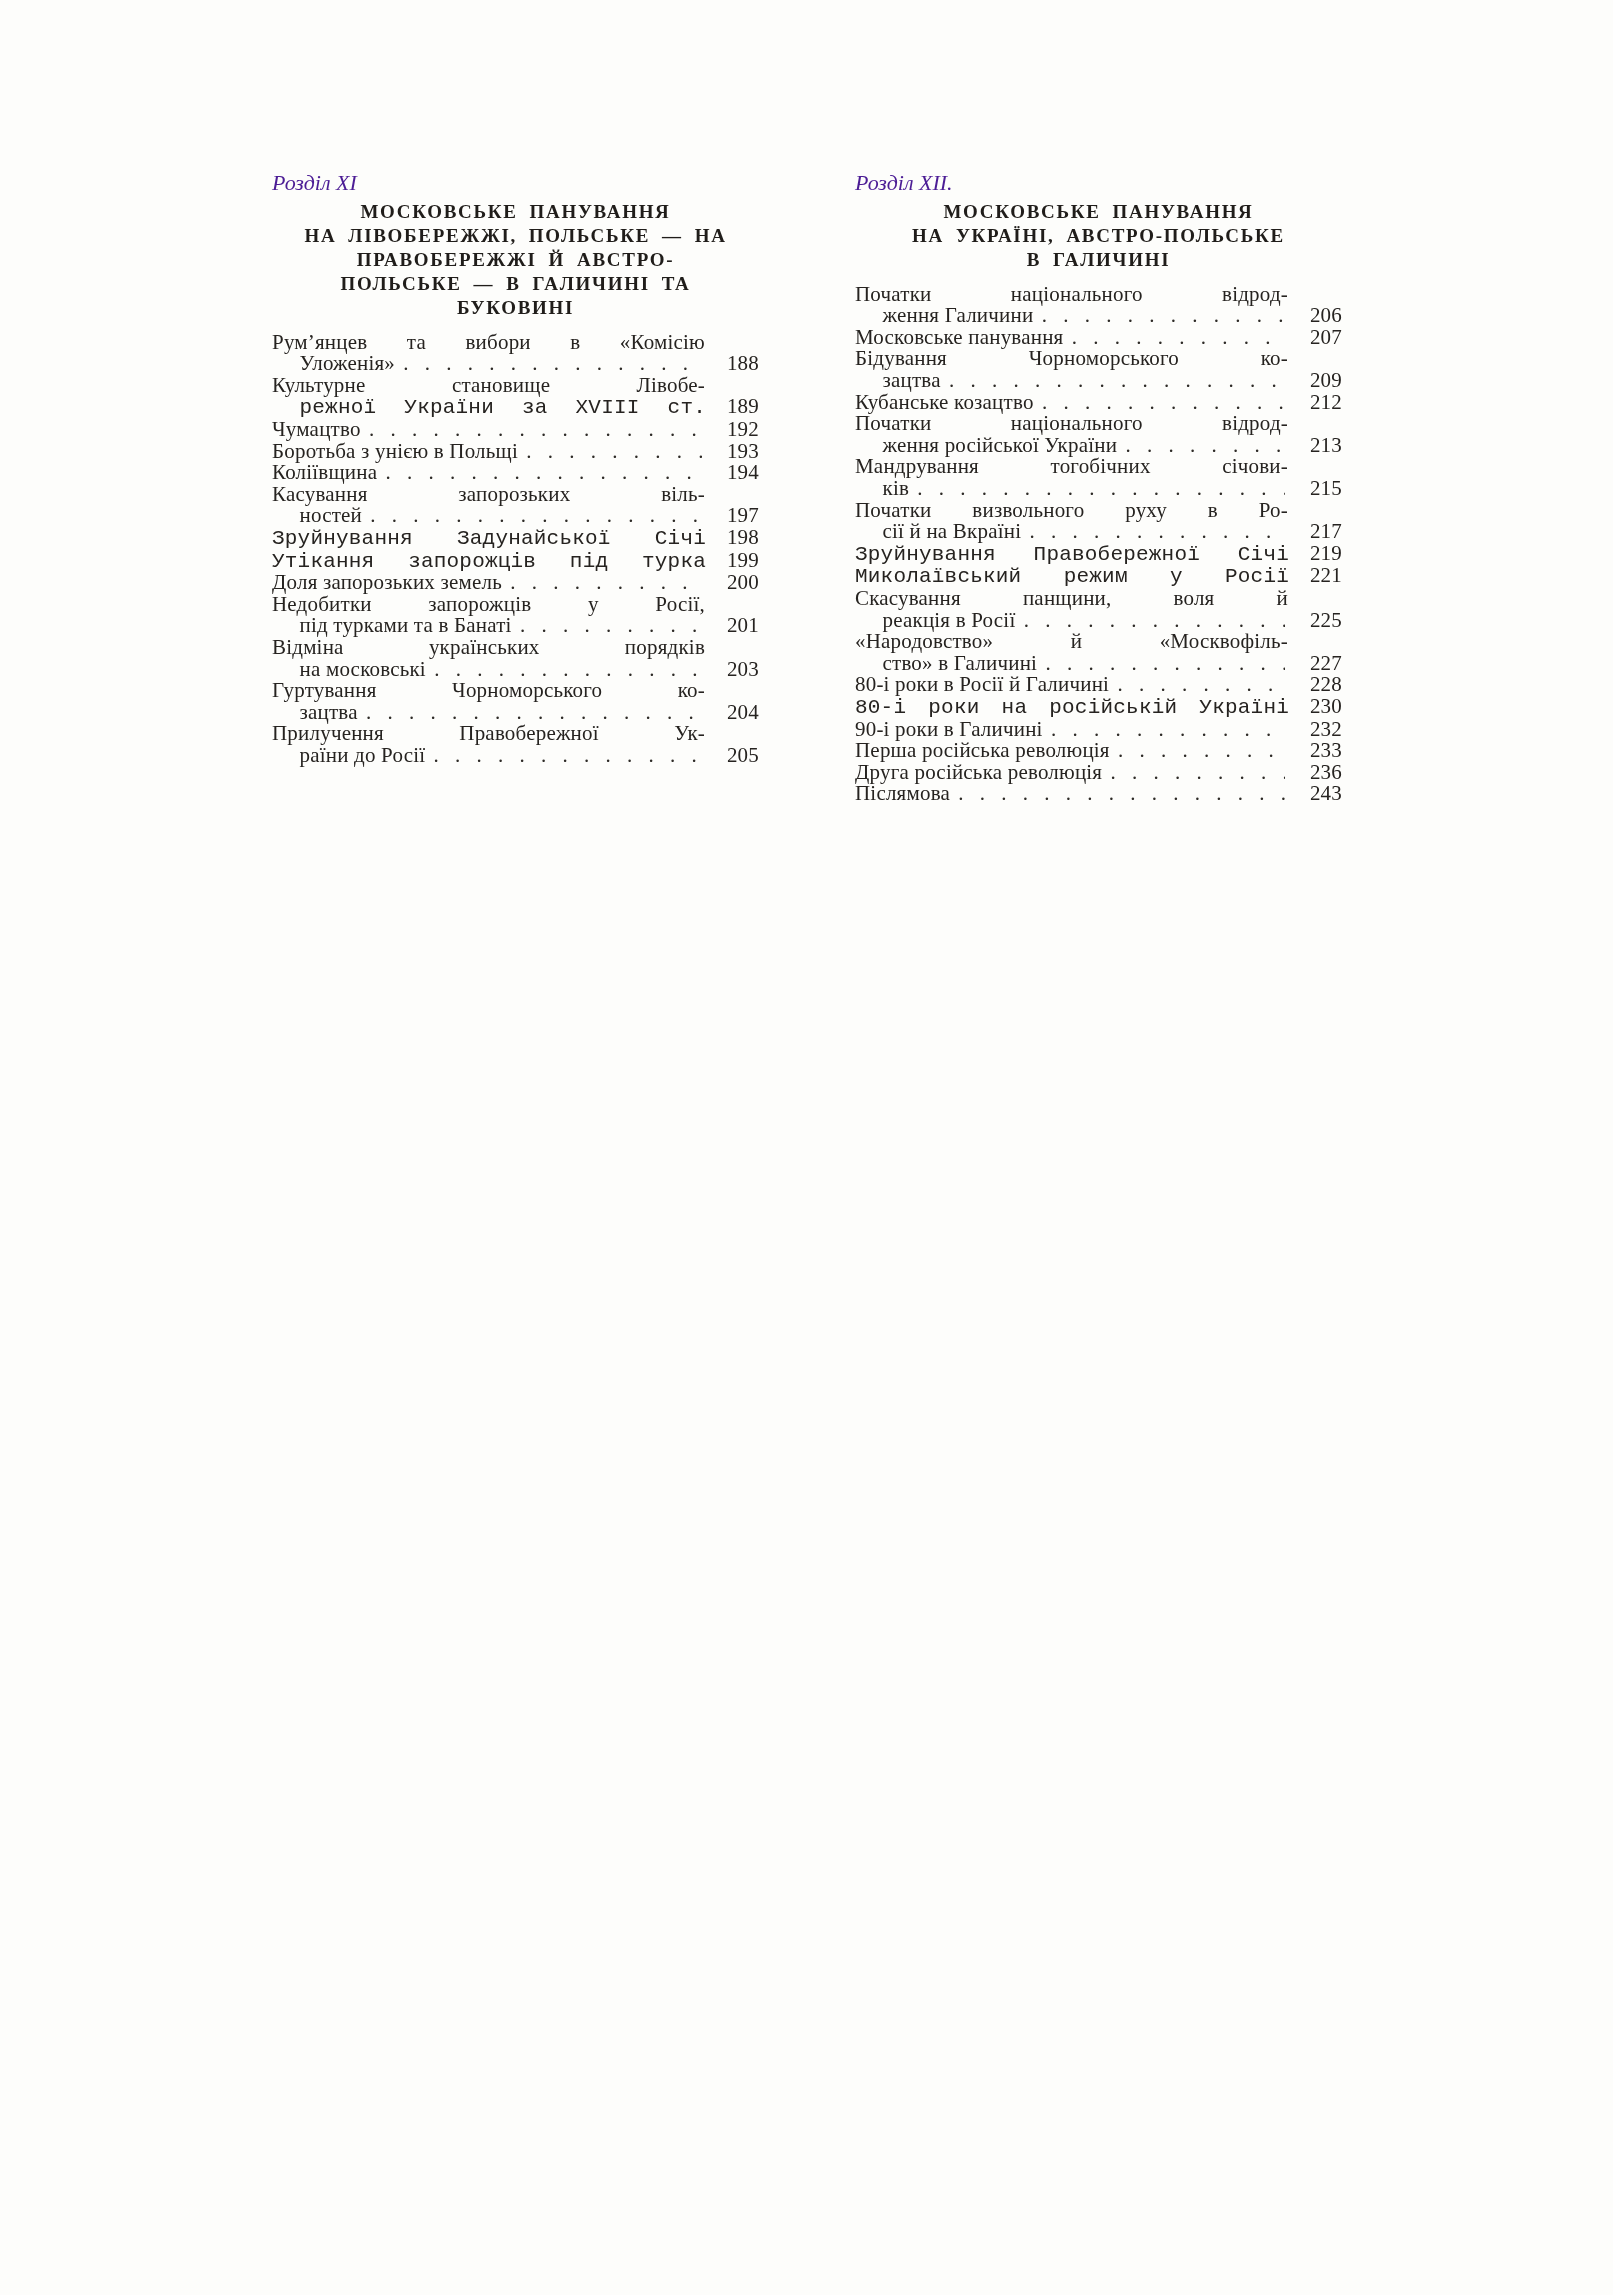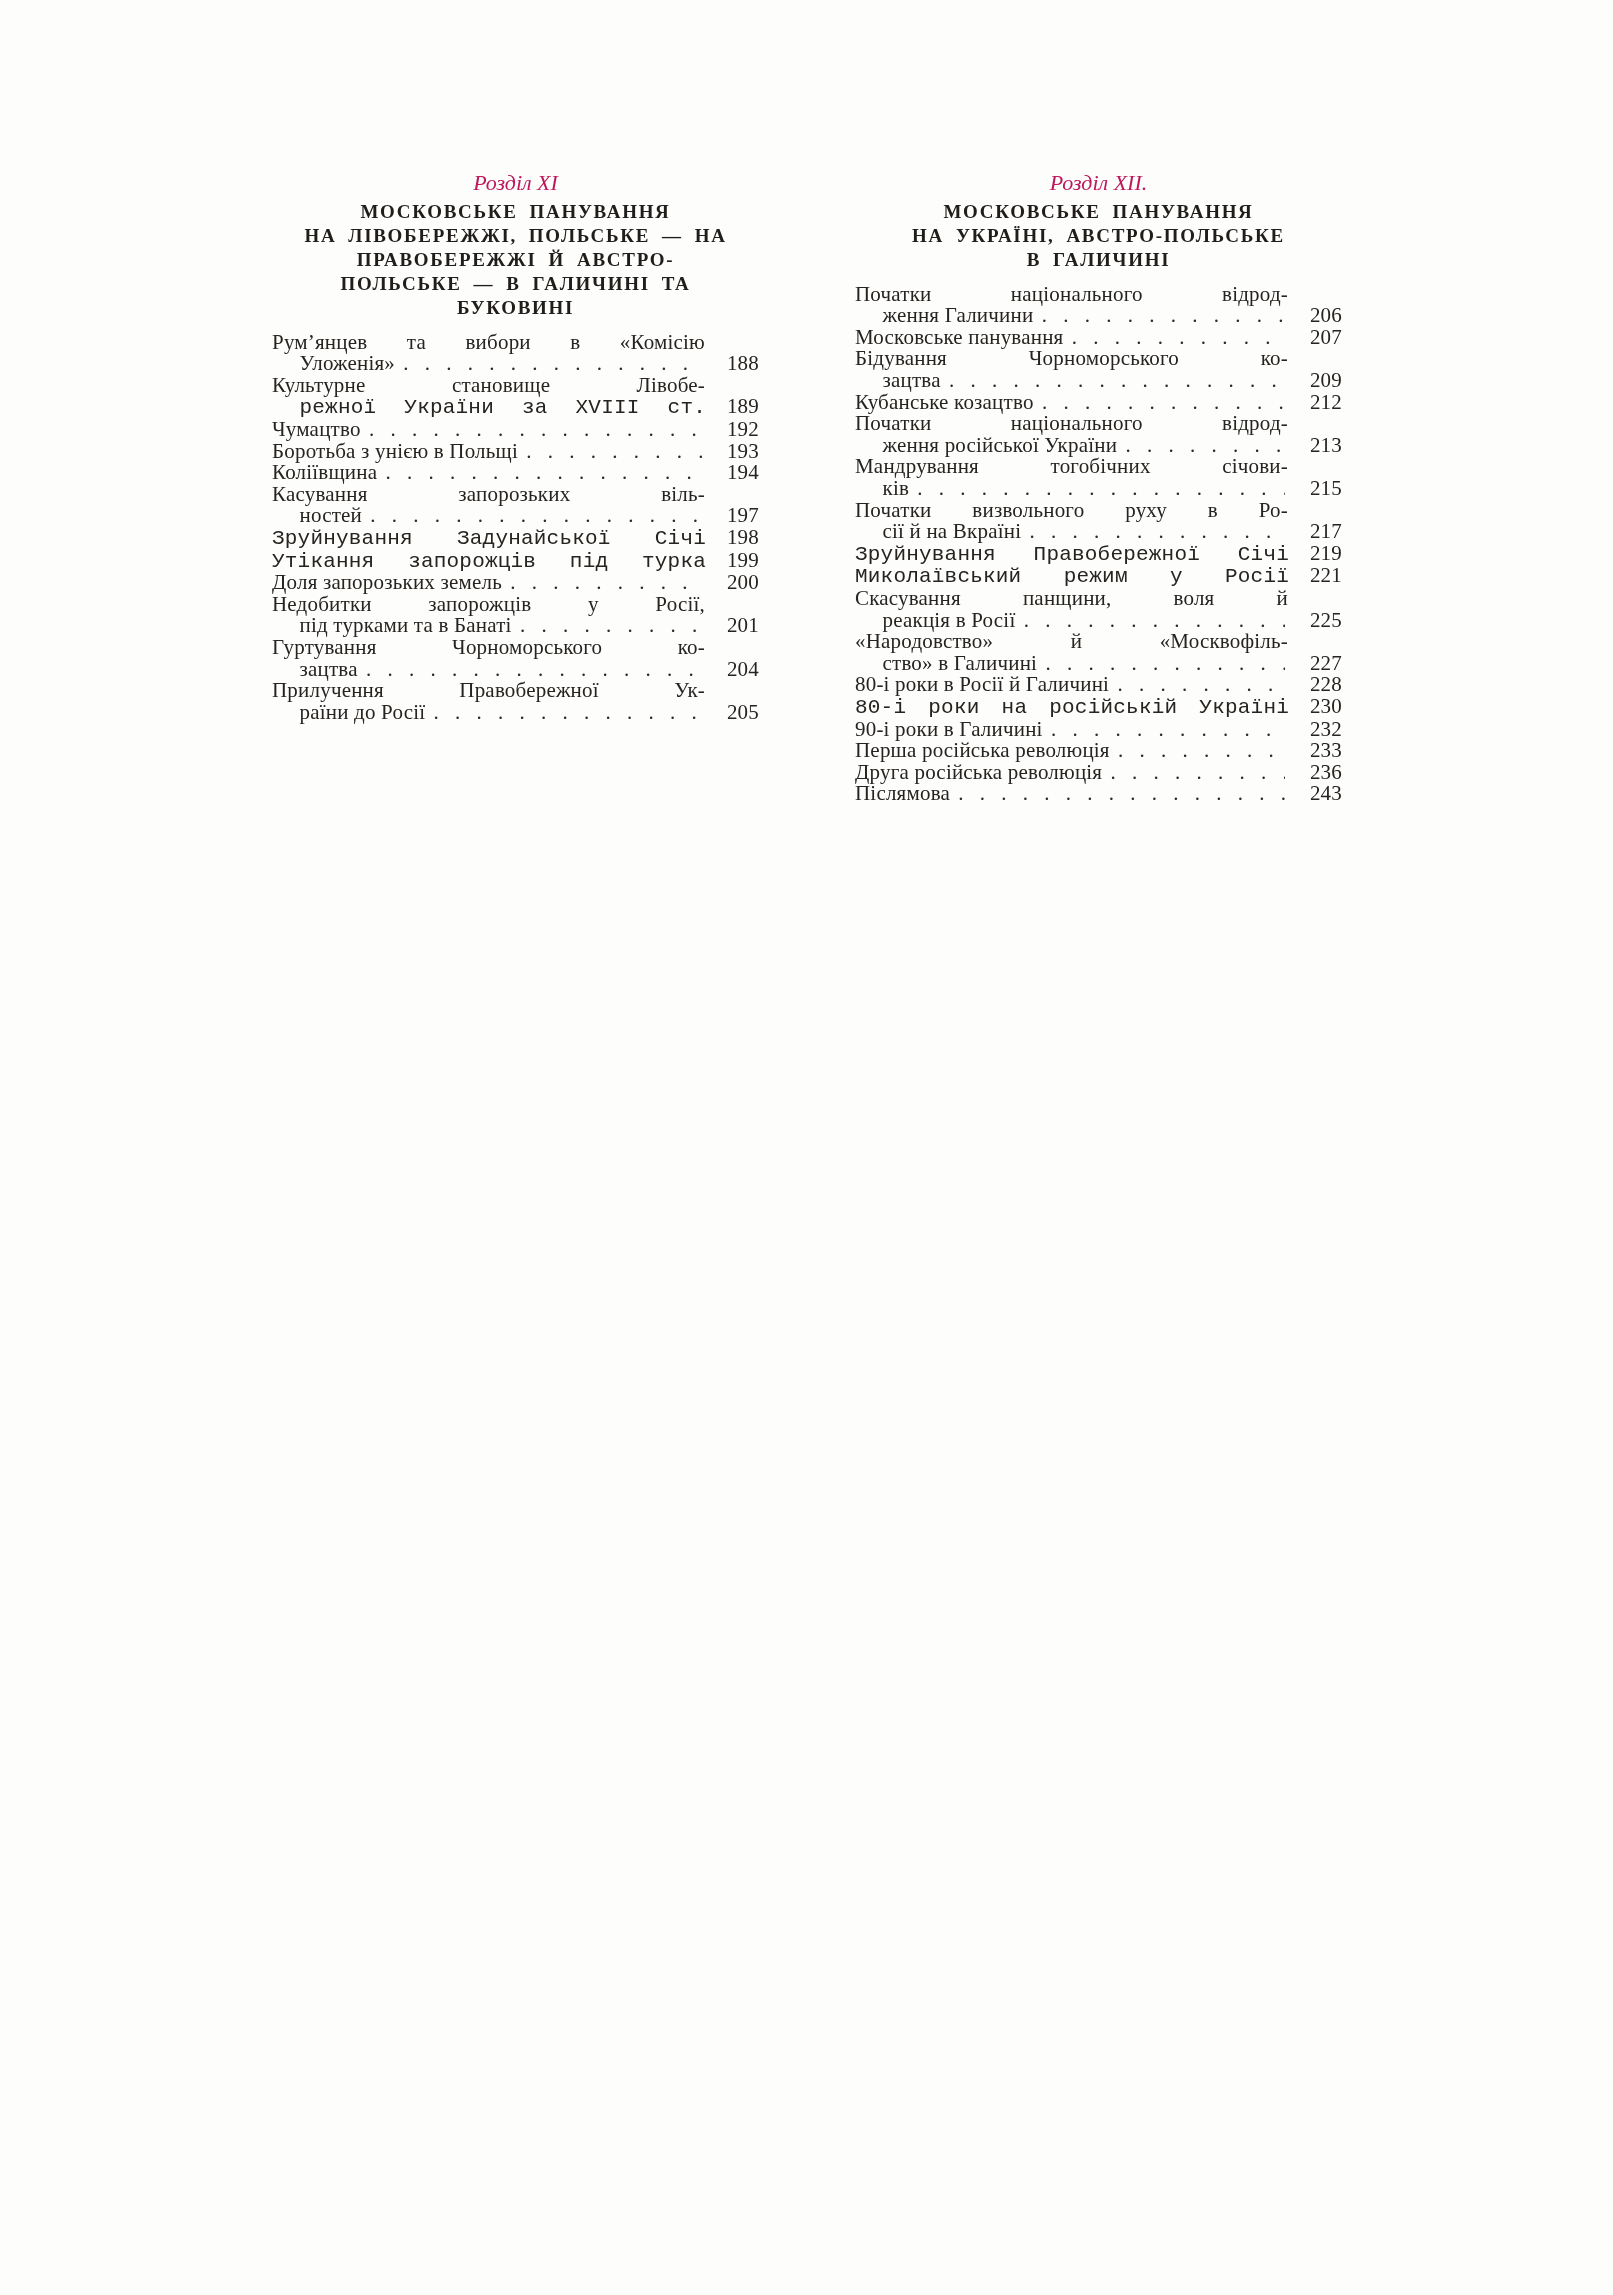--- a/index.html
+++ b/index.html
@@ -20,25 +20,25 @@
     position: absolute;
     top: 170px;
     left: 272px;
     display: flex;
     gap: 96px;
   }
   .col { width: 487px; }
 
   .chapter {
     font-style: italic;
-    text-align: center;
+    text-align: left;
     font-size: 22px;
     line-height: 26px;
     margin-bottom: 3.7px;
-    color: #be185d;
+    color: #4c1d95;
   }
   .title-line {
     font-weight: 700;
     text-align: center;
     font-size: 19px;
     line-height: 24px;
     letter-spacing: 1.7px;
     word-spacing: 5.5px;
     color: #201d1a;
   }
@@ -166,20 +166,28 @@
           </div>
           <div class="entry">
             <div class="eline jfull">Недобитки запорожців у Росії,</div>
             <div class="eline lastline cont">
               <span class="etext">під турками та в Банаті</span>
               <span class="dots"></span>
               <span class="pg">201</span>
             </div>
           </div>
           <div class="entry">
+            <div class="eline jfull">Відміна українських порядків</div>
+            <div class="eline lastline cont">
+              <span class="etext">на московські</span>
+              <span class="dots"></span>
+              <span class="pg">203</span>
+            </div>
+          </div>
+          <div class="entry">
             <div class="eline jfull">Гуртування Чорноморського ко-</div>
             <div class="eline lastline cont">
               <span class="etext">зацтва</span>
               <span class="dots"></span>
               <span class="pg">204</span>
             </div>
           </div>
           <div class="entry">
             <div class="eline jfull">Прилучення Правобережної Ук-</div>
             <div class="eline lastline cont">

